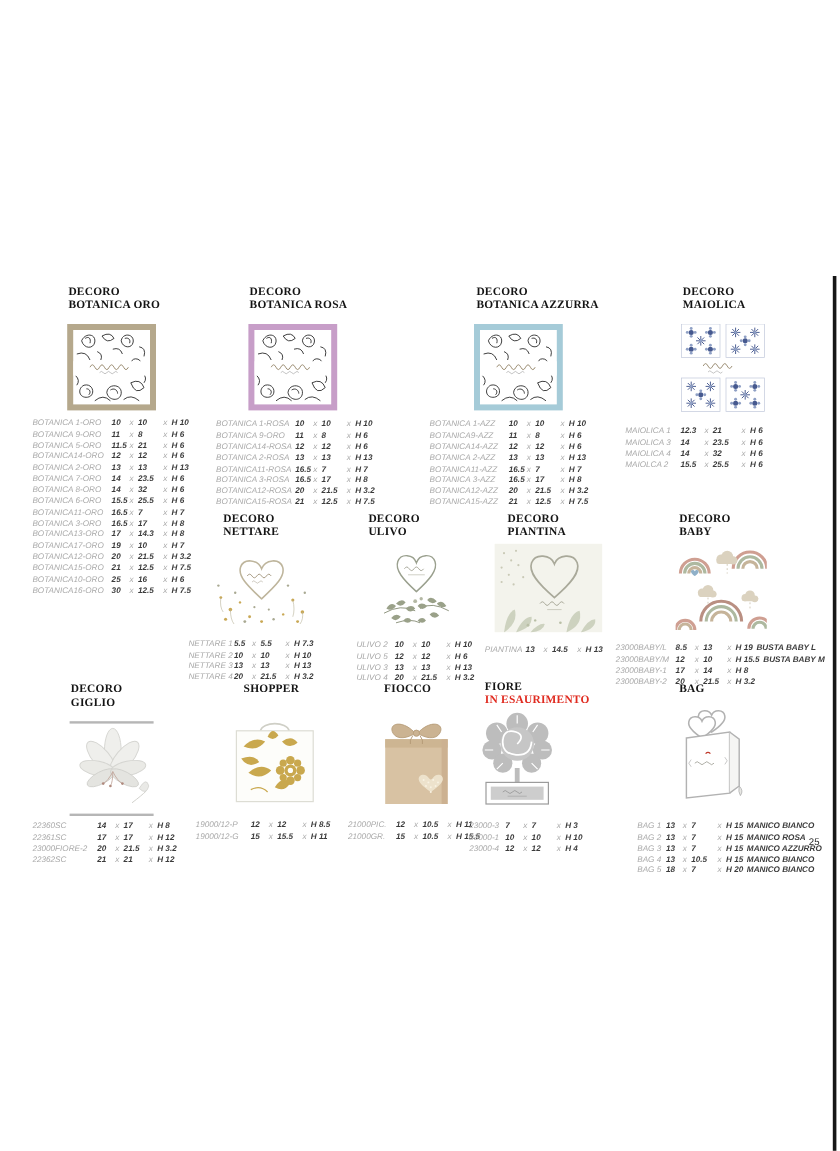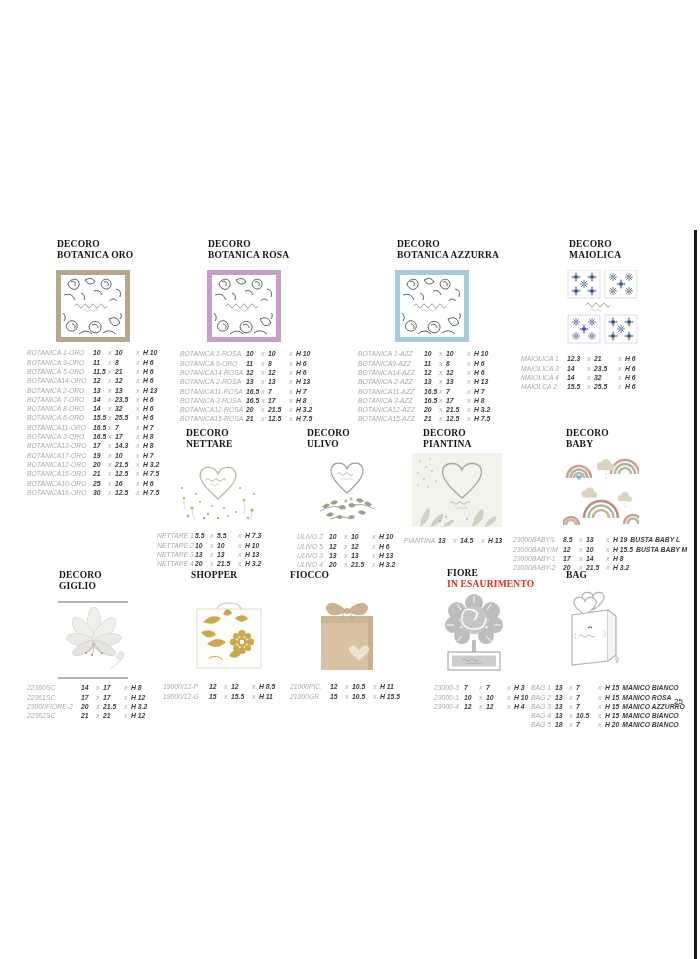--- a/index.html
+++ b/index.html
@@ -775,21 +775,21 @@
         <span class="dim w">21</span>
         <span class="sep">x</span>
         <span class="dim d">21</span>
         <span class="sep">x</span>
         <span class="dim h">H 12</span>
       </div>
     </div>
 </div>
 
 <div class="section" style="left:163px;top:570px">
-  <div class="title" style="margin-left:28px">
+  <div class="title" style="margin-left:40px">
     <div>SHOPPER</div>
   </div>
   <div class="img-wrap" style="margin-left:32px;margin-top:19px">
     <svg width="68" height="70" viewBox="0 0 68 70">
       <path d="M22 9 C24 1 44 1 46 9" fill="none" stroke="#cfcfc6" stroke-width="1.4"></path>
       <rect x="2" y="9" width="64" height="59" fill="#fdfdfa" stroke="#ddddd4" stroke-width="1"></rect>
       <g fill="#c9a84e">
         <path d="M8 22 q9 -9 18 -4 q-7 9 -18 4 Z"></path>
         <path d="M6 32 q11 -4 15 3 q-9 6 -15 -3 Z"></path>
         <path d="M28 14 q4 -9 9 -1 q-4 5 -9 1 Z"></path>
@@ -824,21 +824,21 @@
         <span class="dim w">15</span>
         <span class="sep">x</span>
         <span class="dim d">15.5</span>
         <span class="sep">x</span>
         <span class="dim h">H 11</span>
       </div>
     </div>
 </div>
 
 <div class="section" style="left:290px;top:570px">
-  <div class="title" style="">
+  <div class="title" style="margin-left:30px">
     <div>FIOCCO</div>
   </div>
   <div class="img-wrap" style="margin-left:25px;margin-top:13px">
     <svg width="64" height="78" viewBox="0 0 64 78">
       <rect x="6" y="22" width="52" height="54" fill="#d8c2a3"></rect>
       <rect x="6" y="22" width="52" height="7" fill="#cdb592"></rect>
       <rect x="53" y="22" width="5" height="54" fill="#ccb191"></rect>
       <g fill="#cbb392" stroke="#b59b77" stroke-width="0.7">
         <path d="M31 17 C20 5 8 9 12.5 17 C16 23 25 21 31 17 Z"></path>
         <path d="M33 17 C44 5 56 9 51.5 17 C48 23 39 21 33 17 Z"></path>
@@ -871,21 +871,21 @@
         <span class="code">21000GR.</span>
         <span class="dim w">15</span>
         <span class="sep">x</span>
         <span class="dim d">10.5</span>
         <span class="sep">x</span>
         <span class="dim h">H 15.5</span>
       </div>
     </div>
 </div>
 
-<div class="section" style="left:434px;top:568px">
+<div class="section" style="left:391px;top:568px">
   <div class="title" style="margin-left:13px">
     <div>FIORE</div>
     <div class="warning">IN ESAURIMENTO</div>
   </div>
   <div class="img-wrap" style="margin-left:10px;margin-top:2px">
     <svg width="64" height="80" viewBox="0 0 64 80">
       <g fill="#bdbdbd">
         <circle cx="30" cy="11" r="9"></circle>
           <circle cx="13" cy="19" r="9"></circle>
           <circle cx="47" cy="19" r="9"></circle>

